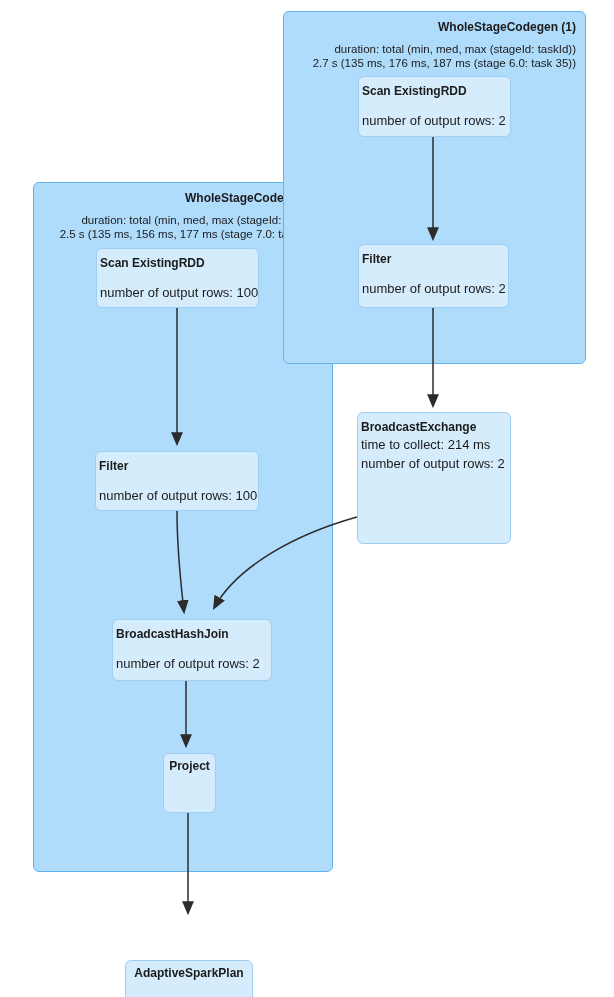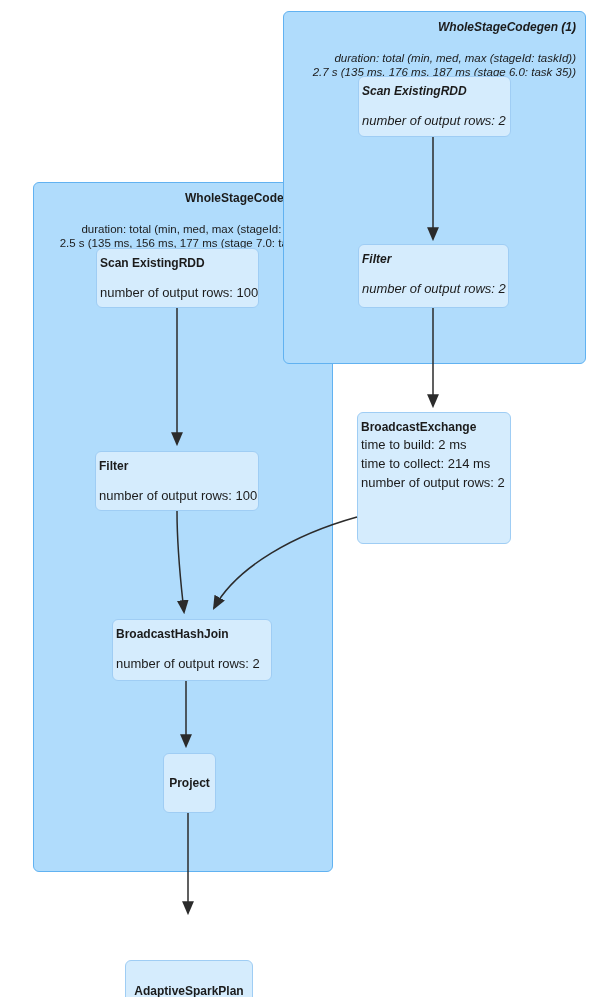--- a/index.html
+++ b/index.html
@@ -15,34 +15,34 @@
     border-radius:6px;
     box-sizing:border-box;
   }
   .cluster-header { padding:7px 9px 0; text-align:right; }
   .cluster-title {
     font-size:12px; font-weight:bold; line-height:16px; white-space:nowrap;
   }
   .cluster-duration {
     font-size:11.5px; line-height:13.5px; white-space:nowrap;
   }
-  .cluster-duration.first { margin-top:17px; }
+  .cluster-duration.first { margin-top:8px; }
   .node {
     position:absolute;
     background:#d5ecfd;
     border:1px solid #9fcdf4;
     border-radius:6px;
     box-sizing:border-box;
     padding:6px 3px;
     overflow:hidden;
   }
   .node-title { font-size:12px; font-weight:bold; line-height:16px; white-space:nowrap; }
   .node-metric { font-size:13px; line-height:19px; white-space:nowrap; }
   .node-metric.first { margin-top:12px; }
-  .node.center { display:flex; align-items:center; justify-content:center; padding:4px; }
+  .node.center { display:flex; align-items:flex-start; justify-content:center; padding:4px; }
   .node.center .node-title { text-align:center; }
   .edges {
     position:absolute; left:0; top:0; width:614px; height:997px;
     z-index:20; pointer-events:none;
   }
   .z-low  { z-index:1; }
   .z-mid  { z-index:2; }
   .z-free { z-index:3; }
 </style>
 </head>
@@ -70,41 +70,40 @@
     <div class="node" style="left:78px; top:436px; width:160px; height:62px;">
       <div class="node-title">BroadcastHashJoin</div>
       <div class="node-metric first">number of output rows: 2</div>
     </div>
 
     <div class="node center" style="left:129px; top:570px; width:53px; height:60px;">
       <div class="node-title">Project</div>
     </div>
   </div>
 
-  <div class="cluster z-mid" style="left:283px; top:11px; width:303px; height:353px;font-style:italic;">
+  <div class="cluster z-mid" style="left:283px; top:11px; width:303px; height:353px;">
     <div class="cluster-header">
       <div class="cluster-title">WholeStageCodegen (1)</div>
       <div class="cluster-duration first">duration: total (min, med, max (stageId: taskId))</div>
       <div class="cluster-duration">2.7 s (135 ms, 176 ms, 187 ms (stage 6.0: task 35))</div>
     </div>
 
     <div class="node" style="left:74px; top:64px; width:153px; height:61px;">
       <div class="node-title">Scan ExistingRDD</div>
       <div class="node-metric first">number of output rows: 2</div>
     </div>
 
     <div class="node" style="left:74px; top:232px; width:151px; height:64px;">
       <div class="node-title">Filter</div>
       <div class="node-metric first">number of output rows: 2</div>
     </div>
   </div>
 
   <div class="node z-free" style="left:357px; top:412px; width:154px; height:132px;">
     <div class="node-title">BroadcastExchange</div>
-    <div class="node-metric">time to build: 2 ms</div>
     <div class="node-metric">time to collect: 214 ms</div>
     <div class="node-metric">number of output rows: 2</div>
   </div>
 
   <div class="node center z-free" style="left:125px; top:960px; width:128px; height:62px;">
     <div class="node-title">AdaptiveSparkPlan</div>
   </div>
 
   <svg class="edges" viewBox="0 0 614 997" xmlns="http://www.w3.org/2000/svg">
     <defs>

